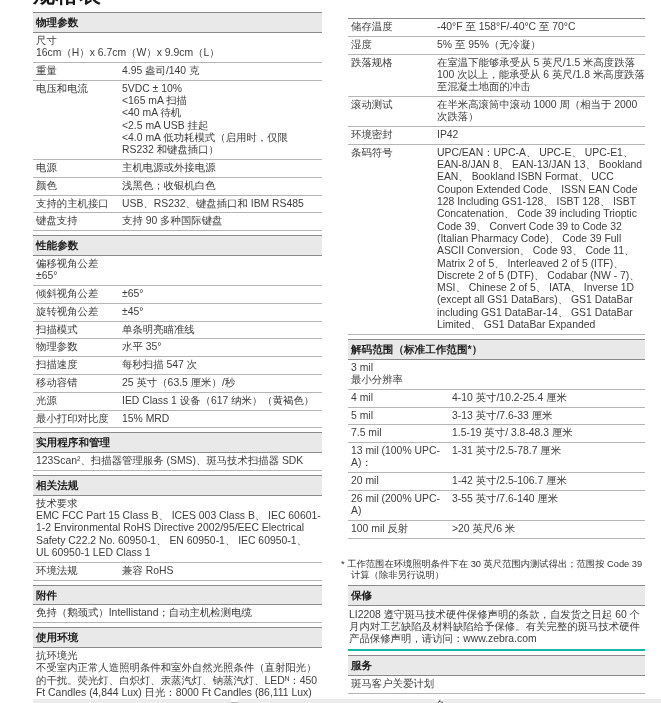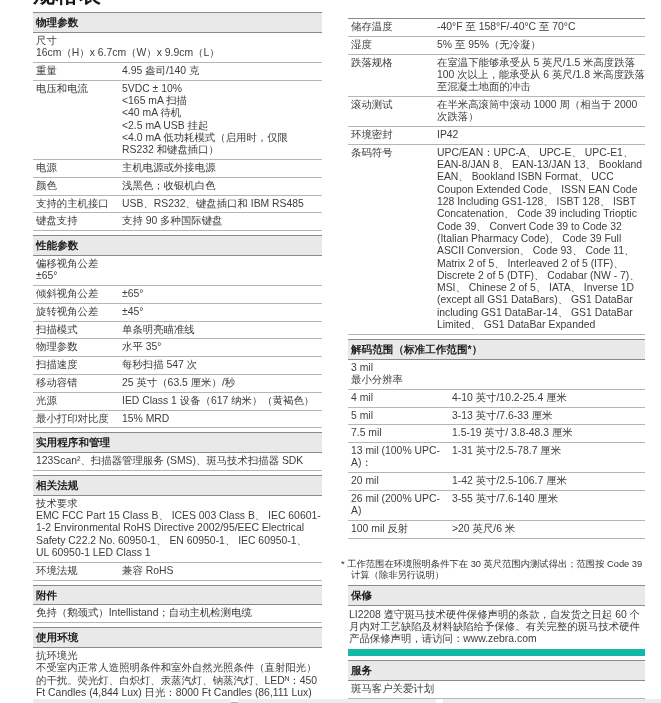--- a/index.html
+++ b/index.html
@@ -23,21 +23,21 @@
   .row{display:flex;padding:2px 0 2.5px 3px;border-top:1px solid #b5b5b5;}
   .sec-header + .row{border-top:none;flex-direction:column;}
   .section .row:last-child{border-bottom:1px solid #b5b5b5;}
   .col-right > .section:first-child > .row:first-child{border-top:1px solid #8a8a8a;}
   .lbl{flex:none;width:82px;padding-right:4px;}
   .val{flex:1;white-space:pre-line;}
   .val.center{text-align:center;}
   .decode-table .lbl{width:97px;}
   .decode-table .row{align-items:flex-start;}
   .fullrow{padding:2px 0 2.5px 3px;border-bottom:1px solid #b5b5b5;white-space:pre-line;}
-  .para{padding:3px 1px 3.5px 1px;border-bottom:7px solid #14b8a6;white-space:pre-line;}
+  .para{padding:3px 1px 3.5px 1px;border-bottom:2px solid #14b8a6;white-space:pre-line;}
   .footnote{font-size:9.3px;line-height:11px;color:#303030;margin:20px 0 4px -7px;padding-left:10px;text-indent:-10px;}
   .footnote-led{font-size:9.3px;line-height:11px;color:#303030;margin:5px 0 0 -7px;}
   .footer-bar{position:absolute;top:699px;height:5px;background:#ececec;}
   .fb1{left:33px;width:198px;}
   .fb2{left:238px;width:198px;}
   .fb3{left:443px;width:218px;}
 </style>
 </head>
 <body>
 

